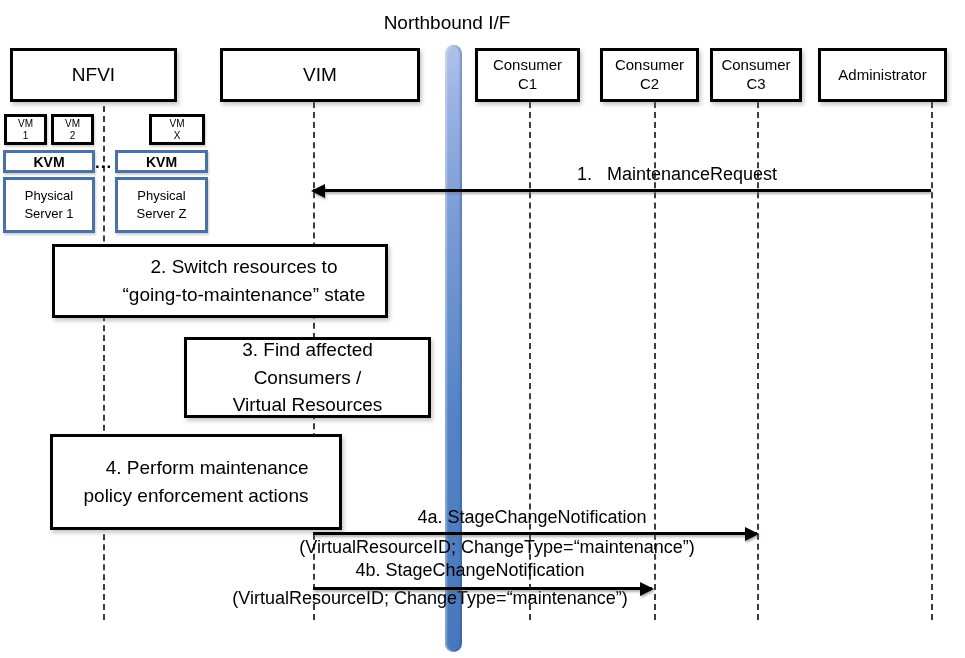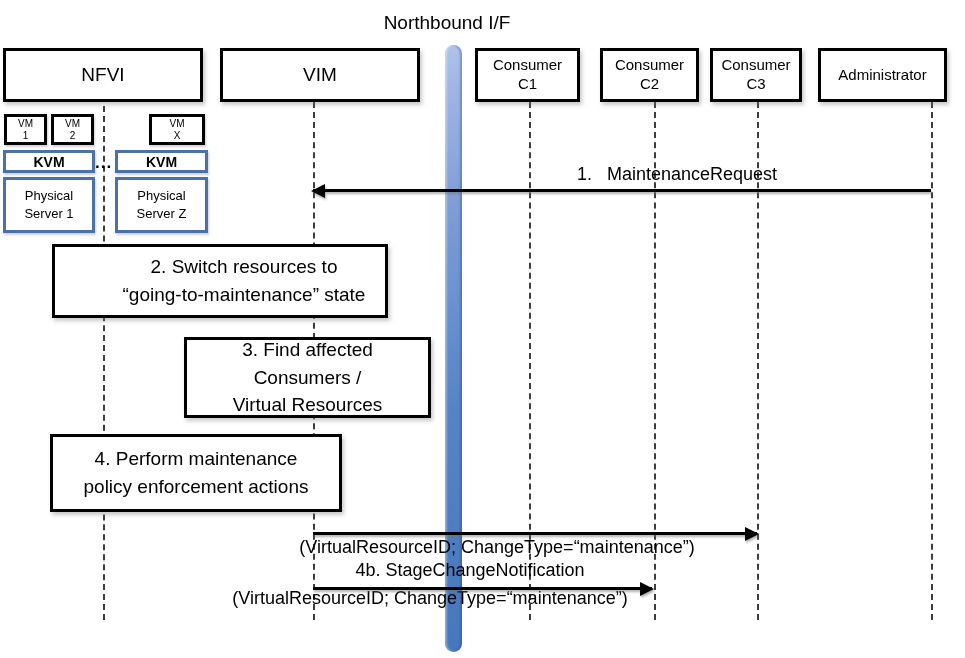--- a/index.html
+++ b/index.html
@@ -66,21 +66,21 @@
 
   <div class="lifeline" style="left:103px;top:106px;height:514px;"></div>
   <div class="lifeline" style="left:313px;"></div>
   <div class="lifeline" style="left:529px;"></div>
   <div class="lifeline" style="left:654px;"></div>
   <div class="lifeline" style="left:757px;"></div>
   <div class="lifeline" style="left:931px;"></div>
 
   <div class="nb-bar"></div>
 
-  <div class="actor big" style="left:3px;width:200px;">NFVI</div>
+  <div class="actor big" style="left:10px;width:167px;">NFVI</div>
   <div class="actor big" style="left:220px;width:200px;">VIM</div>
   <div class="actor small" style="left:475px;width:105px;">Consumer
 C1</div>
   <div class="actor small" style="left:600px;width:99px;">Consumer
 C2</div>
   <div class="actor small" style="left:710px;width:92px;">Consumer
 C3</div>
   <div class="actor small" style="left:818px;width:129px;">Administrator</div>
 
   <div class="inner vm" style="left:4px;top:114px;width:43px;height:31px;">VM
@@ -97,28 +97,29 @@
   <div class="inner blue-box pserver" style="left:3px;top:177px;width:92px;height:56px;">Physical
 Server 1</div>
   <div class="inner blue-box pserver" style="left:115px;top:177px;width:93px;height:56px;">Physical
 Server Z</div>
 
   <div class="pbox" style="left:52px;top:244px;width:336px;height:74px;padding-left:48px;">2. Switch resources to
 “going-to-maintenance” state</div>
   <div class="pbox" style="left:184px;top:337px;width:247px;height:81px;">3. Find affected
 Consumers /
 Virtual Resources</div>
-  <div class="pbox" style="left:50px;top:434px;width:292px;height:78px;">4. Perform maintenance
+  <div class="pbox" style="left:50px;top:434px;width:292px;height:96px;text-align:right;">4. Perform maintenance
 policy enforcement actions</div>
 
   <div class="mlabel" style="left:677px;top:164px;">1.   MaintenanceRequest</div>
   <div class="arrow" style="left:313px;top:189px;width:618px;">
     <span class="head left"></span>
   </div>
 
+  <div class="mlabel" style="left:532px;top:507px;">4a. StageChangeNotification</div>
   <div class="mlabel" style="left:497px;top:537px;">(VirtualResourceID; ChangeType=“maintenance”)</div>
   <div class="arrow" style="left:313px;top:532px;width:444px;">
     <span class="head right"></span>
   </div>
 
   <div class="mlabel" style="left:470px;top:560px;">4b. StageChangeNotification</div>
   <div class="mlabel" style="left:430px;top:588px;">(VirtualResourceID; ChangeType=“maintenance”)</div>
   <div class="arrow" style="left:313px;top:587px;width:339px;">
     <span class="head right"></span>
   </div>

